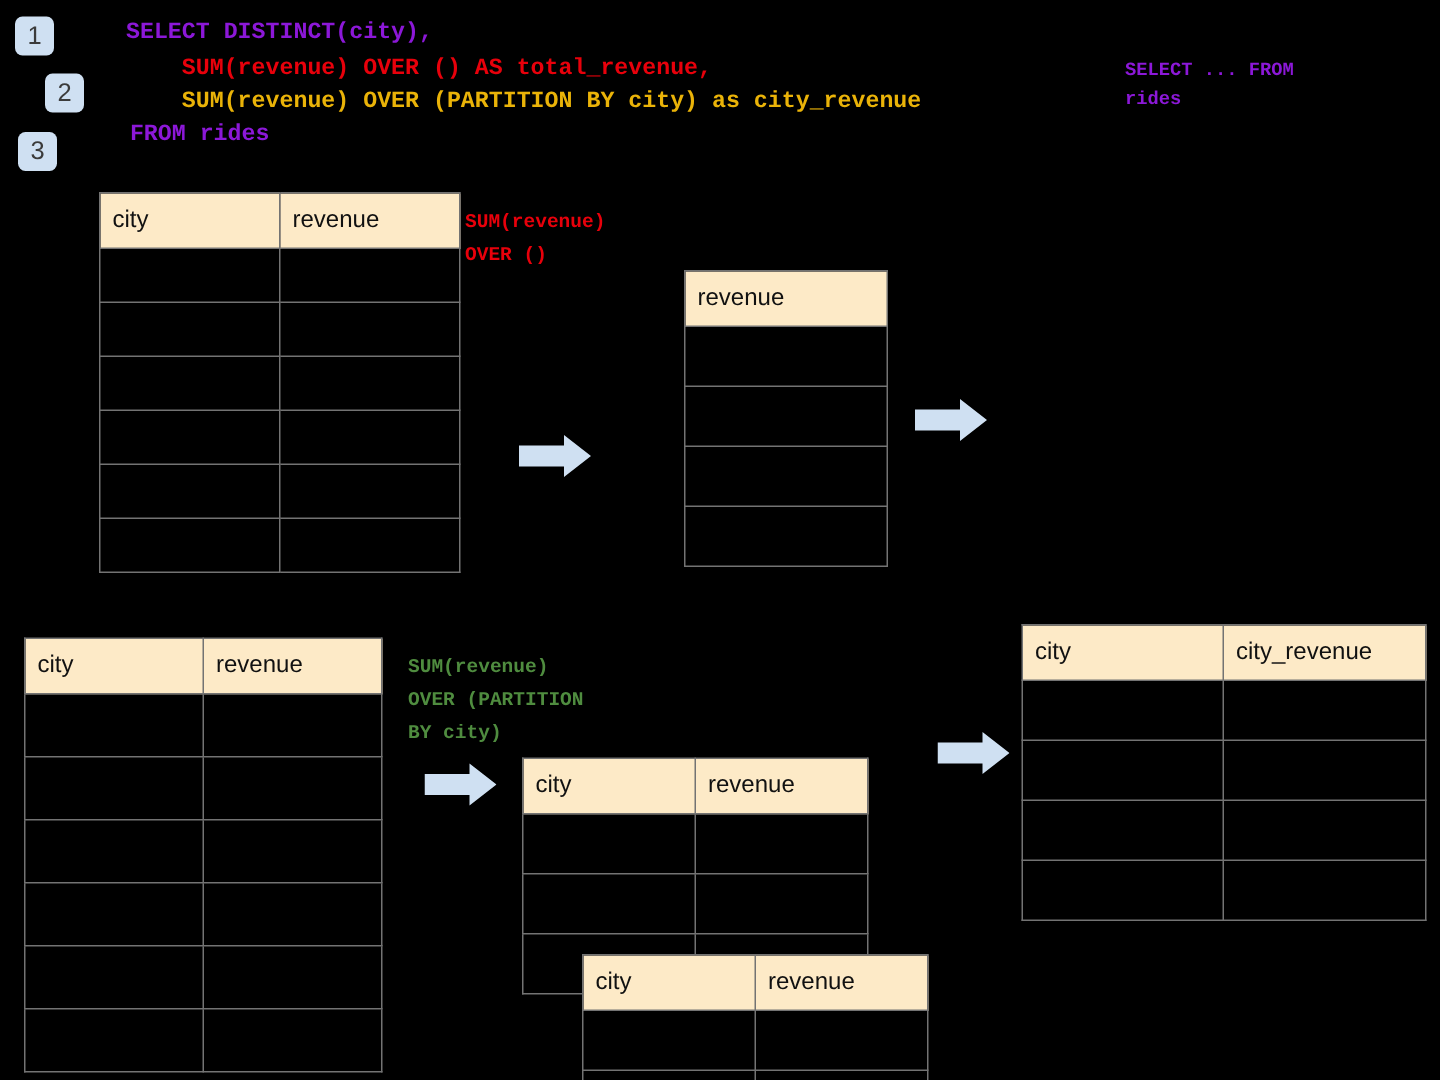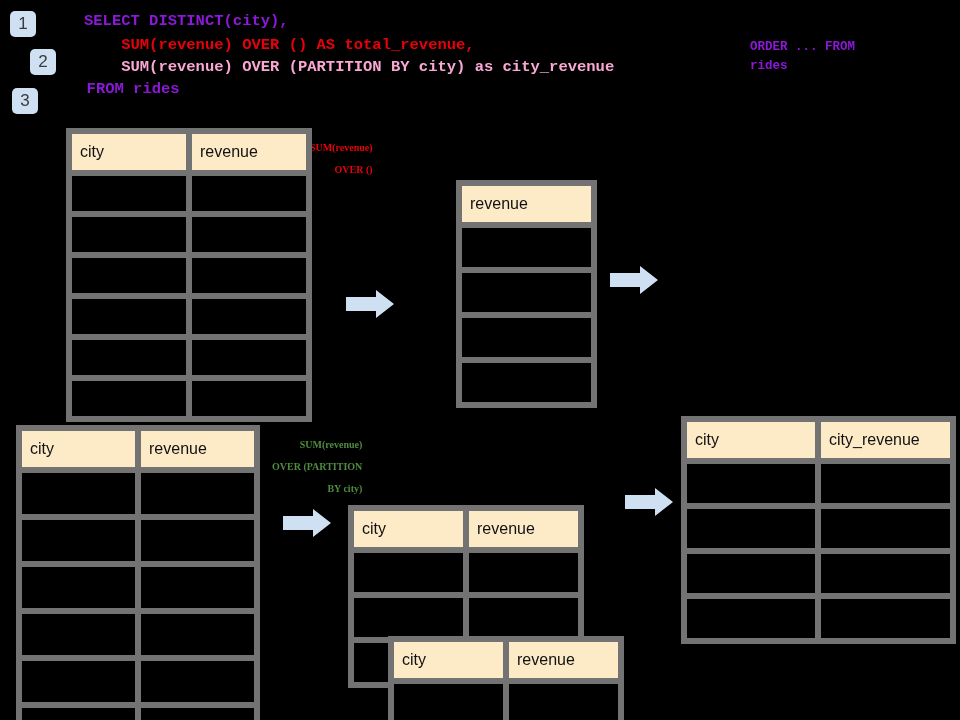--- a/index.html
+++ b/index.html
@@ -35,55 +35,54 @@
     position: absolute;
     font-family: "Liberation Mono", monospace;
     font-size: 15.5px;
     line-height: 21.5px;
     white-space: pre;
     font-weight: bold;
     letter-spacing: 0px;
   }
   .sql-purple { color: #8c18d8; }
   .sql-red    { color: #e8000b; }
-  .sql-green  { color: #f9a8d4; }
+  .sql-green  { color: #eab308; }
 
   .sidenote {
     position: absolute;
     font-family: "Liberation Mono", monospace;
     font-size: 12.5px;
     line-height: 19px;
     white-space: pre;
     font-weight: bold;
     color: #8c18d8;
   }
 
   
   .anno {
     position: absolute;
-    font-family: Liberation Serif, serif;
-    font-size: 10px;
+    font-family: Liberation Mono, monospace;
+    font-size: 13px;
     line-height: 22px;
     white-space: pre;
     font-weight: bold;
-    text-align: right;
   }
   .anno-red   { color: #e8000b; }
   .anno-green { color: #4f8c3f; }
 
   
   .tbl {
     position: absolute;
     border-collapse: collapse;
     table-layout: fixed;
     background: #000000;
     border: 1px solid #9a9a9a;
   }
   .tbl td, .tbl th {
-    border: 6px solid #737373;
+    border: 1px solid #737373;
     padding: 0;
     margin: 0;
     font-weight: normal;
   }
   .tbl th {
     background: #fdeac7;
     color: #111111;
     text-align: left;
     font-family: "Liberation Sans", sans-serif;
     font-size: 16px;
@@ -109,21 +108,21 @@
 
   <div class="badge" style="left:10px; top:11px;">1</div>
   <div class="badge" style="left:30px; top:49px;">2</div>
   <div class="badge" style="left:12px; top:88px;">3</div>
 
   <div class="sql sql-red" style="left:84px; top:35px;">    SUM(revenue) OVER () AS total_revenue,</div>
   <div class="sql sql-purple" style="left:84px; top:11px;">SELECT DISTINCT(city),</div>
   <div class="sql sql-green" style="left:84px; top:57px;">    SUM(revenue) OVER (PARTITION BY city) as city_revenue</div>
   <div class="sql sql-purple" style="left:68px; top:79px;">  FROM rides</div>
 
-  <div class="sidenote" style="left:750px; top:38px;">ORDER ... FROM
+  <div class="sidenote" style="left:750px; top:38px;">SELECT ... FROM
 rides</div>
 
   <div class="anno anno-red" style="left:310px; top:137px;">SUM(revenue)
 OVER ()</div>
 
   <div class="anno anno-green" style="left:272px; top:434px;">SUM(revenue)
 OVER (PARTITION
 BY city)</div>
 
   <table class="tbl" style="left:66px; top:128px; width:240px;">

